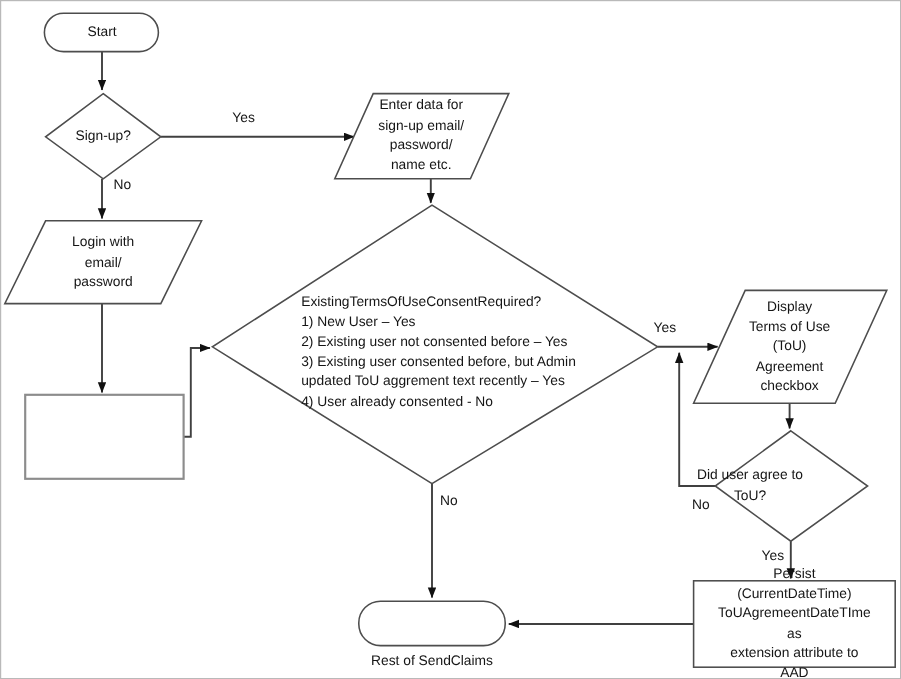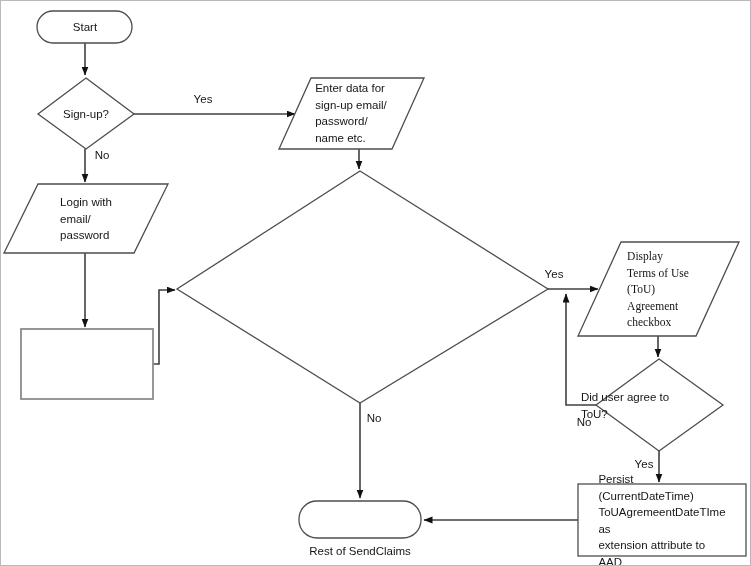--- a/index.html
+++ b/index.html
@@ -10,20 +10,21 @@
     box-sizing: border-box;
     background: #ffffff;
     border: 1px solid #b9b9b9;
     overflow: hidden;
     font-family: "Liberation Sans", sans-serif;
   }
   .canvas svg { position: absolute; top: 0; left: 0; }
   .lbl {
     position: absolute;
     transform: translate(-50%, -50%);
+    text-align: center;
     white-space: pre-line;
     font-size: 11.5px;
     line-height: 16.5px;
     color: #151515;
     pointer-events: none;
   }
   .lbl.edge { line-height: 13px; }
   .lbl.block {
     transform: none;
     text-align: left;
@@ -72,21 +73,27 @@
 
   <div class="lbl" style="left:84px;  top:26px;">Start</div>
   <div class="lbl" style="left:85px;  top:113px;">Sign-up?</div>
   <div class="lbl" style="left:350px; top:112px;">Enter data for
 sign-up email/
 password/
 name etc.</div>
   <div class="lbl" style="left:85px;  top:218px;">Login with
 email/
 password</div>
-  <div class="lbl" style="left:657px; top:288px;font-family:Liberation Serif, serif;">Display
+  <div class="lbl block" style="left:250px; top:243px;">ExistingTermsOfUseConsentRequired?
+1) New User – Yes
+2) Existing user not consented before – Yes
+3) Existing user consented before, but Admin
+updated ToU aggrement text recently – Yes
+4) User already consented - No</div>
+  <div class="lbl" style="left:657px; top:288px;">Display
 Terms of Use
 (ToU)
 Agreement
 checkbox</div>
   <div class="lbl" style="left:624px; top:404px;">Did user agree to
 ToU?</div>
   <div class="lbl" style="left:661px; top:519px;">Persist (CurrentDateTime)
 ToUAgremeentDateTIme as
 extension attribute to AAD</div>
   <div class="lbl" style="left:359px; top:550px;">Rest of SendClaims</div>

